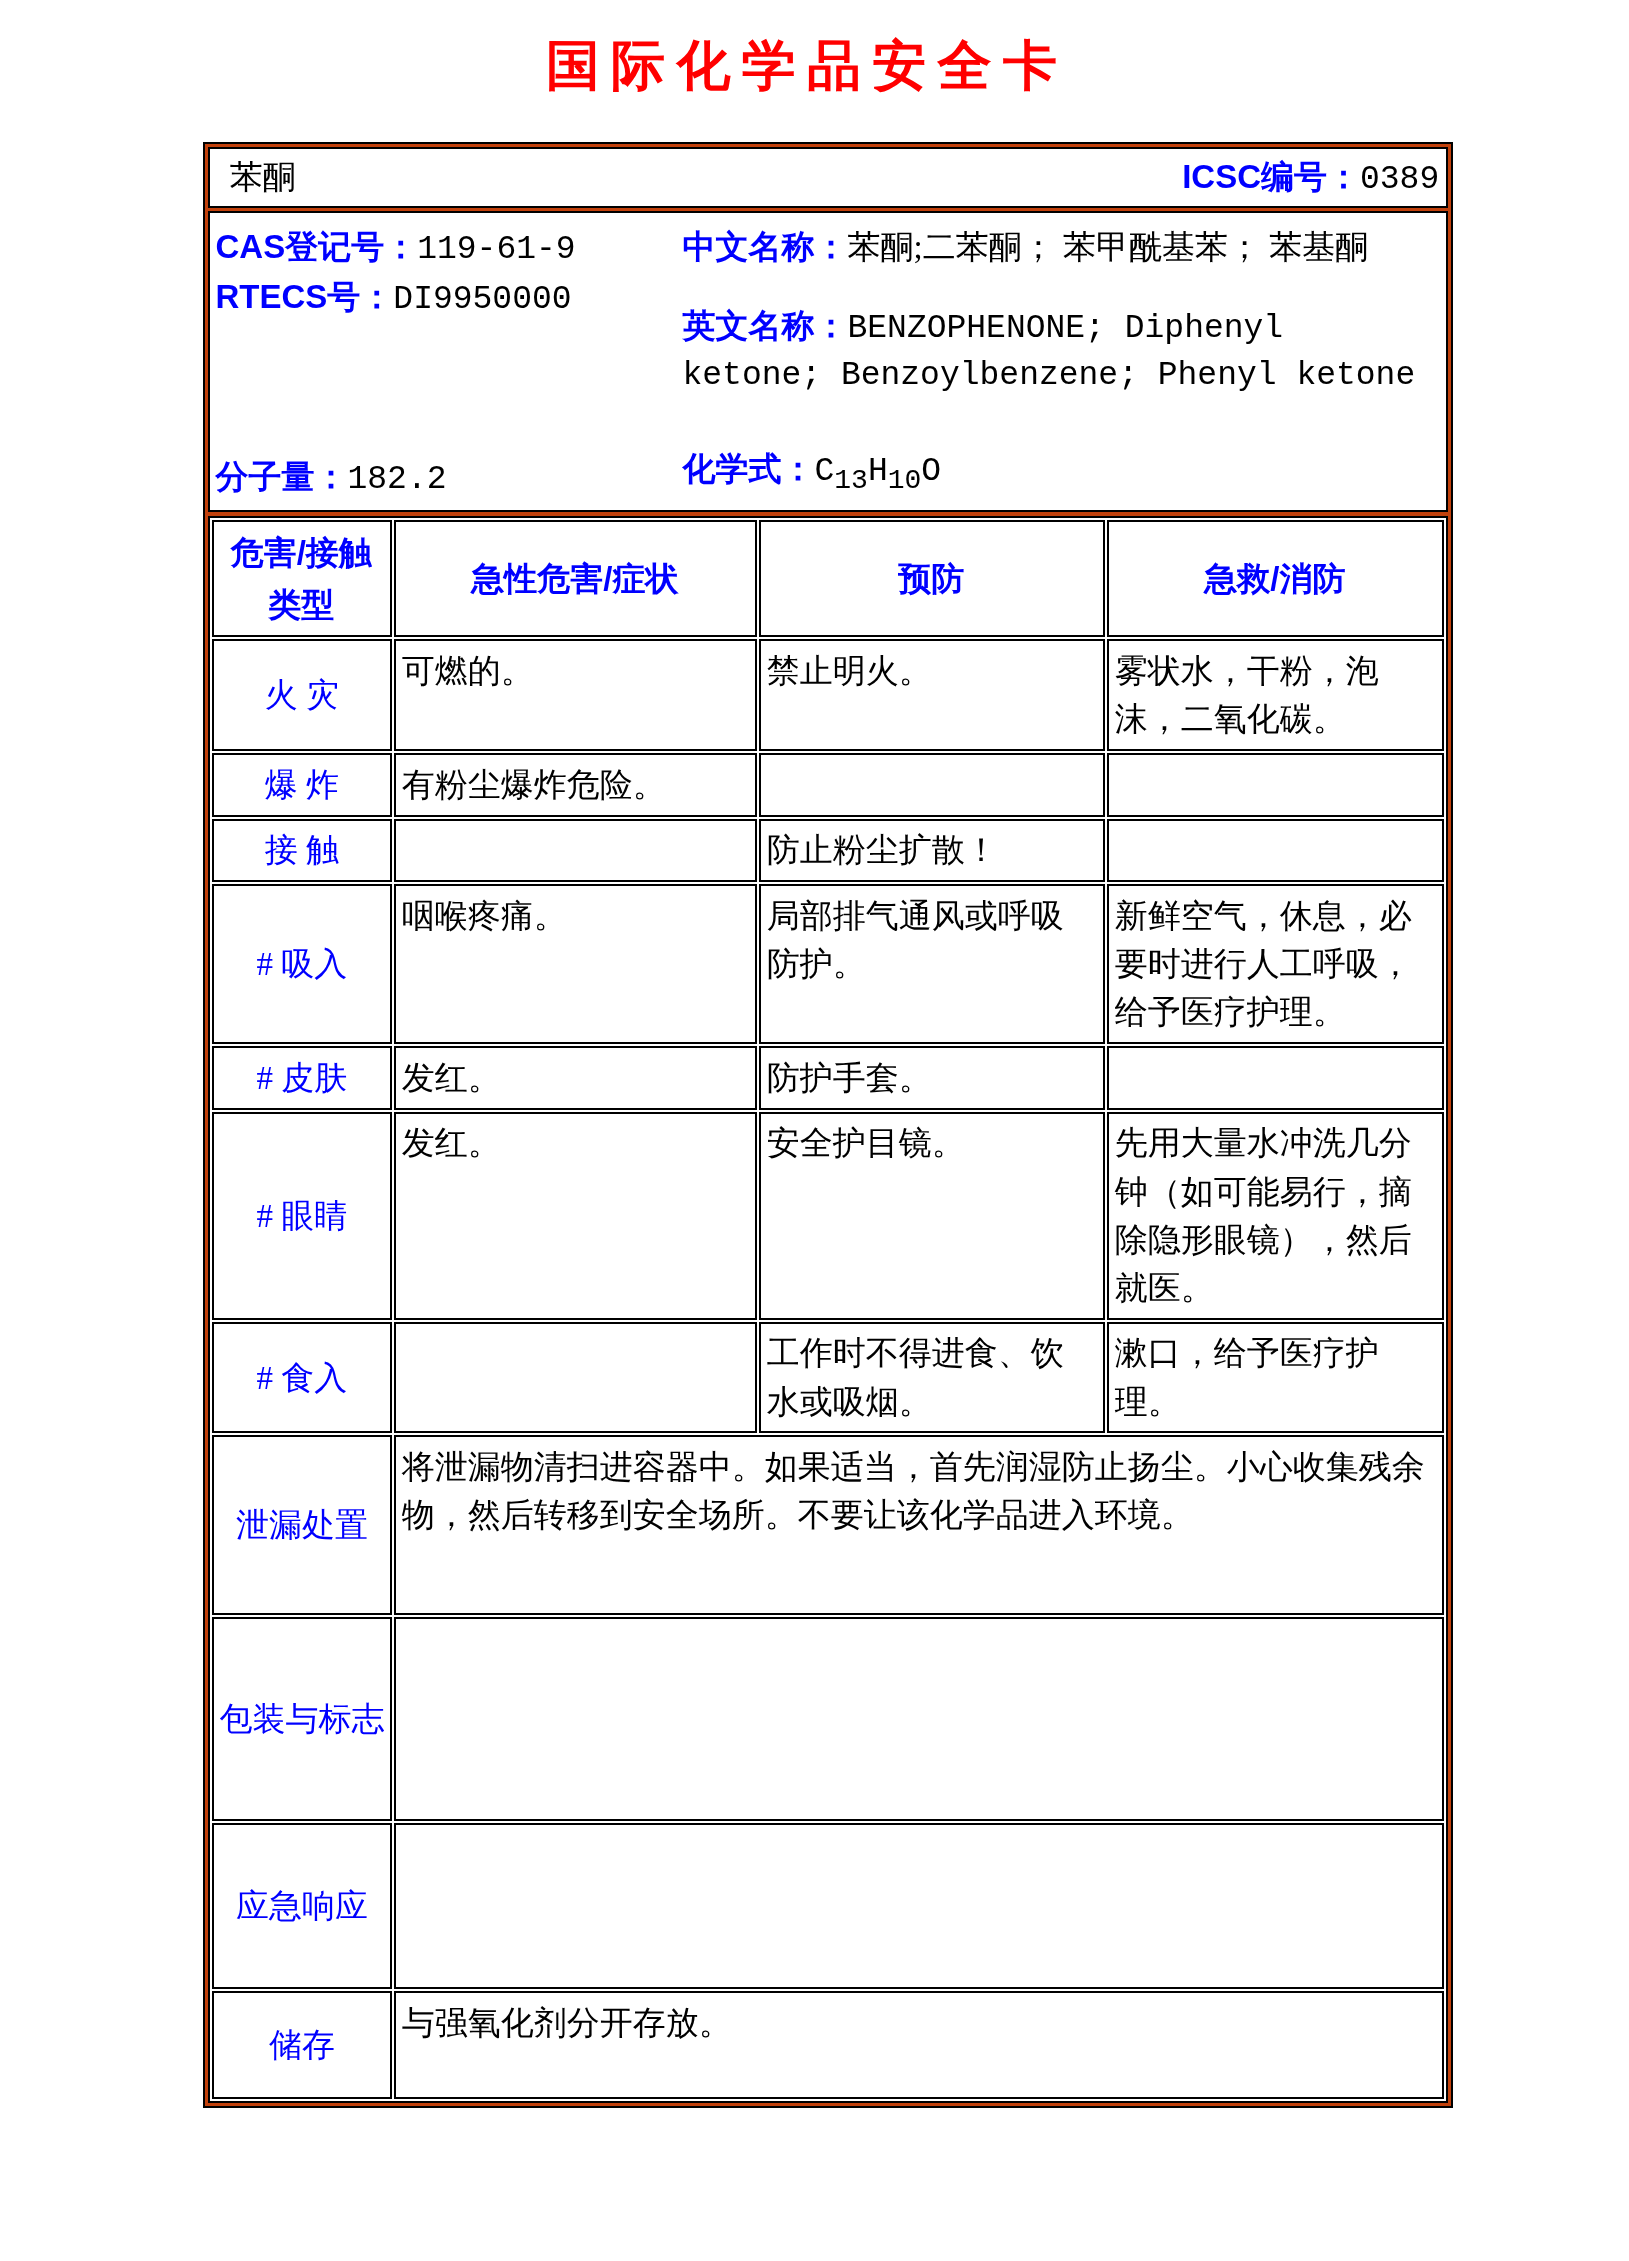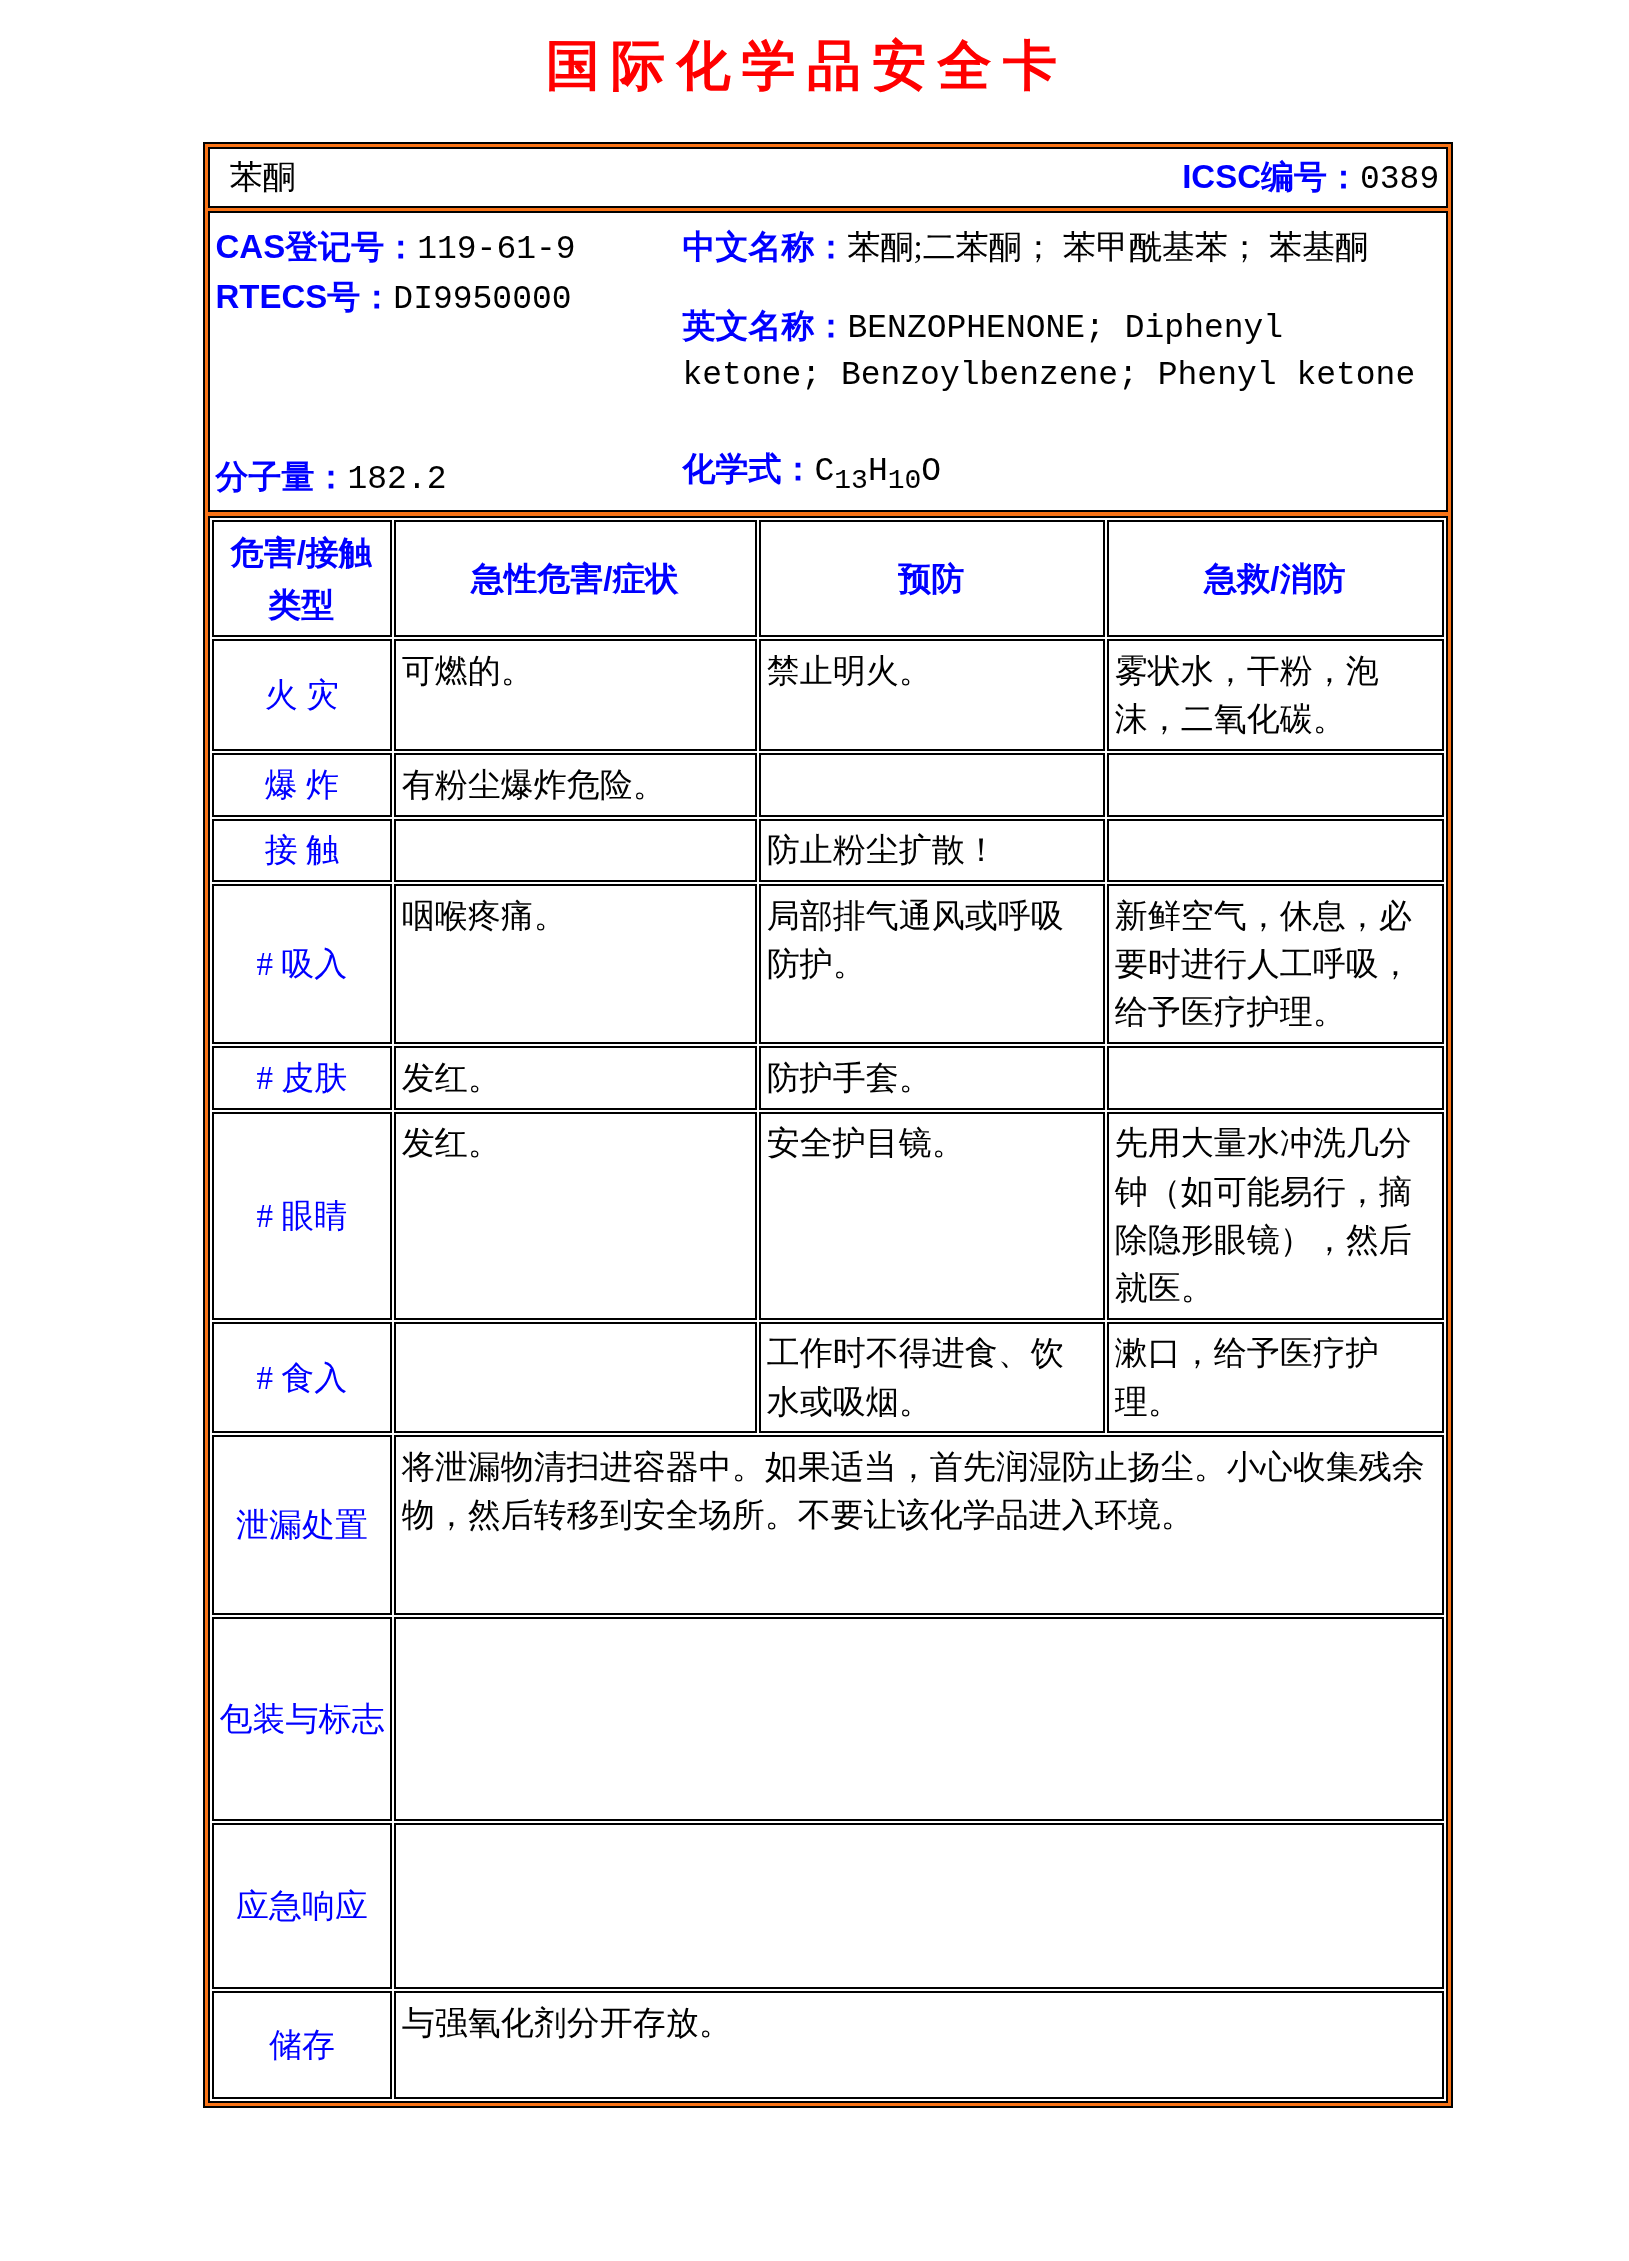--- a/index.html
+++ b/index.html
@@ -8,21 +8,21 @@
     font-family:"Liberation Serif", serif;color:#000;
     -webkit-font-smoothing:antialiased;
   }
   .page-title{
     margin:30px 16px 0 0;text-align:center;
     color:#ff0000;font-weight:bold;font-size:54px;letter-spacing:11.3px;
     font-family:"Liberation Serif", serif;
   }
   .card{
     box-sizing:border-box;position:absolute;left:203px;top:142px;width:1250px;
-    border:2.1px solid #000;padding:2.8px;background:#f97316;
+    border:2.1px solid #000;padding:2.8px;background:#c2410c;
   }
   .box{border:2.1px solid #000;margin-bottom:3.5px;background:#fff;box-sizing:border-box;}
   .box:last-child{margin-bottom:0;}
 
   
   .hdr{
     height:61px;display:flex;align-items:center;justify-content:space-between;
     padding:0 7px 0 20px;font-size:33px;
   }
   .hdr .substance{font-family:"Liberation Serif", serif;}

